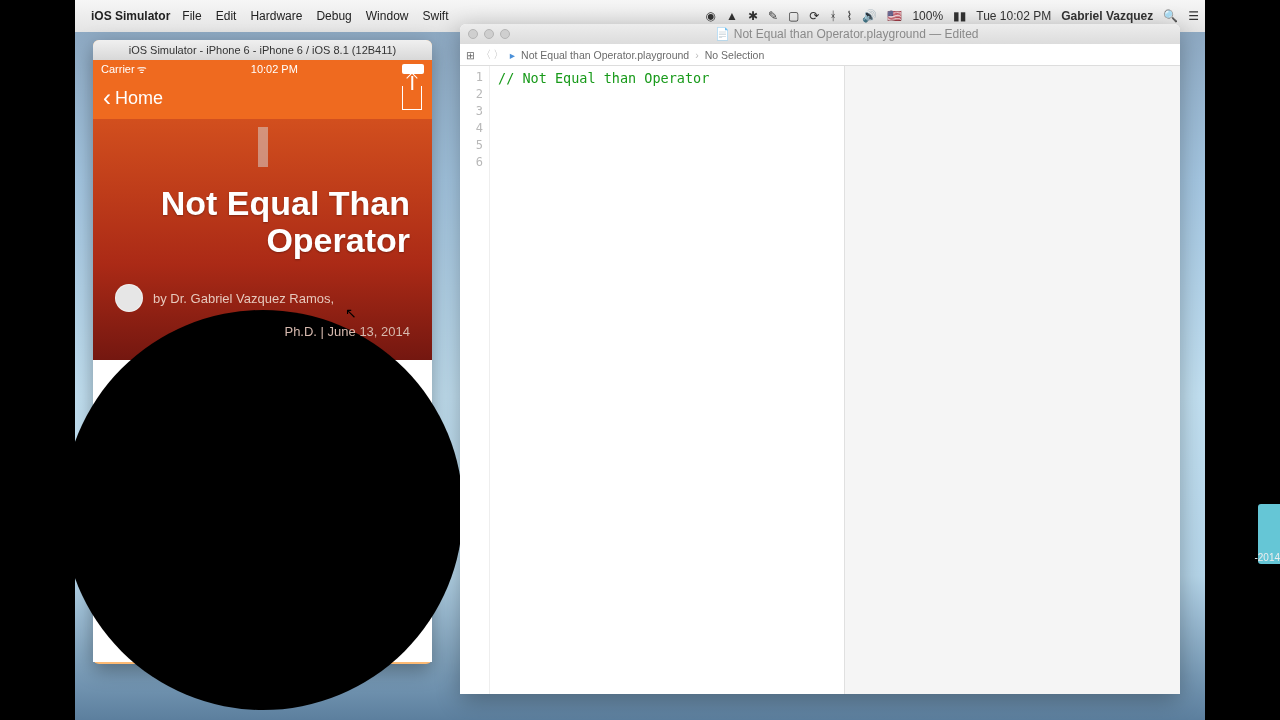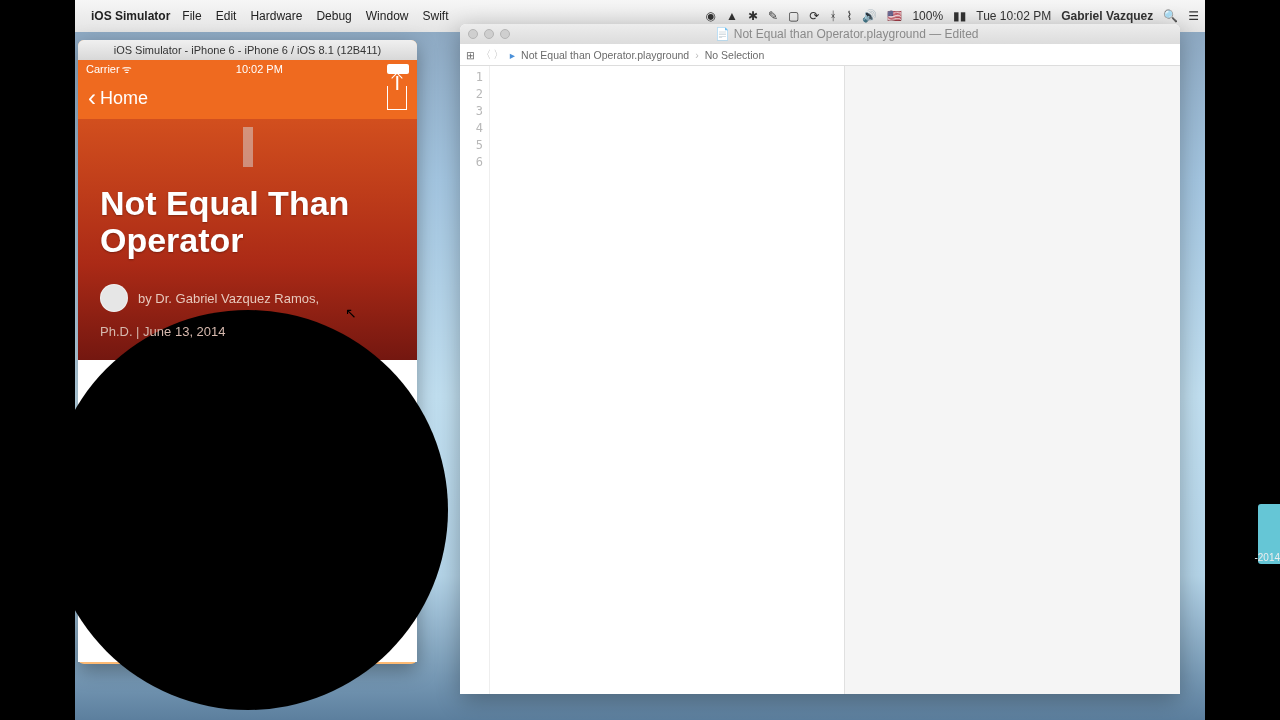--- a/index.html
+++ b/index.html
@@ -41,21 +41,21 @@
   position:absolute;
   right:0; top:504px;
   width:22px; height:60px;
   background:#65c6d6;
   border-radius:3px 0 0 3px;
 }
 .peek-label { position:absolute; right:0; top:552px; font-size:10px; color:#eee; }
 
 .sim-window {
   position: absolute;
-  left: 78px; top: 40px;
+  left: 93px; top: 40px;
   width: 339px; height: 624px;
   background:#fdba74;
   border-radius:6px;
   box-shadow: 0 6px 20px rgba(0,0,0,.35);
 }
 .sim-title {
   height: 20px;
   background: linear-gradient(#f0f0f0,#d8d8d8);
   border-radius:6px 6px 0 0;
   text-align:center;
@@ -107,20 +107,21 @@
   content:""; position:absolute;
   left:50%; top:-12px; transform:translateX(-50%) rotate(45deg);
   width:7px; height:7px; border-top:1.5px solid #fff; border-left:1.5px solid #fff;
 }
 .hero {
   height: 241px;
   background: linear-gradient(180deg,#d24f1e 0%, #ab2a16 60%, #741710 100%);
   position:relative;
   color:#fff;
   padding: 16px 22px 10px;
+  text-align: right;
 }
 .hero::after {
   content:"";
   position:absolute;
   left:-30px; bottom:-350px;
   width:400px; height:400px;
   background:#000;
   border-radius:50%;
 }
 .hero .bar {
@@ -350,19 +351,20 @@
   <div class="editor">
     <div class="gutter">
       <div>1</div>
       <div>2</div>
       <div>3</div>
       <div>4</div>
       <div>5</div>
       <div>6</div>
     </div>
     <div class="code">
+      <div><span class="cmt">// Not Equal than Operator</span></div>
       <div>&nbsp;</div>
       <div>&nbsp;</div>
       <div>&nbsp;</div>
     </div>
     <div class="results"></div>
   </div>
 </div>
 
 </body></html>

